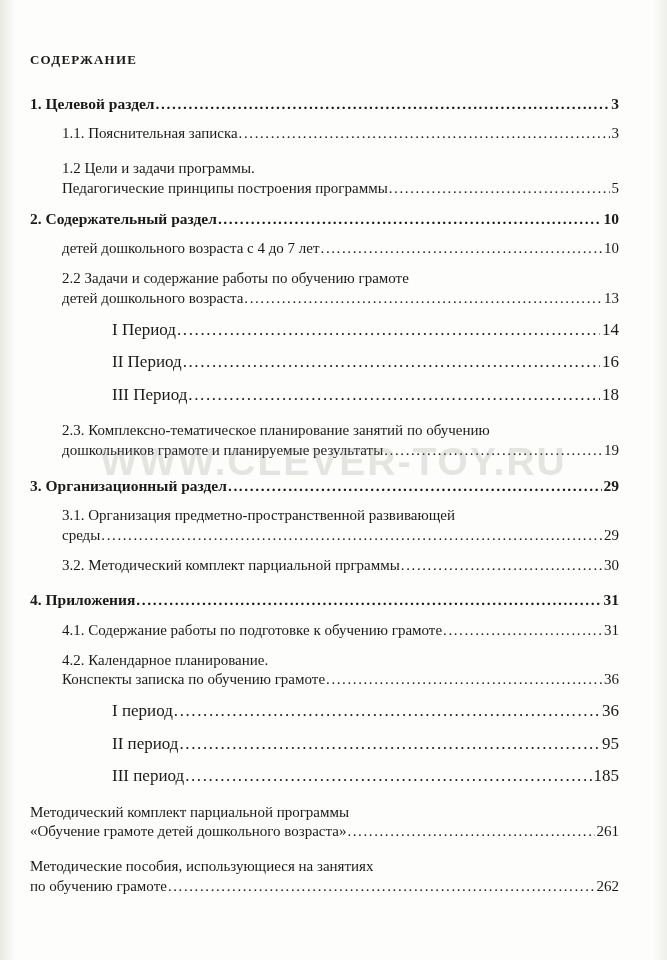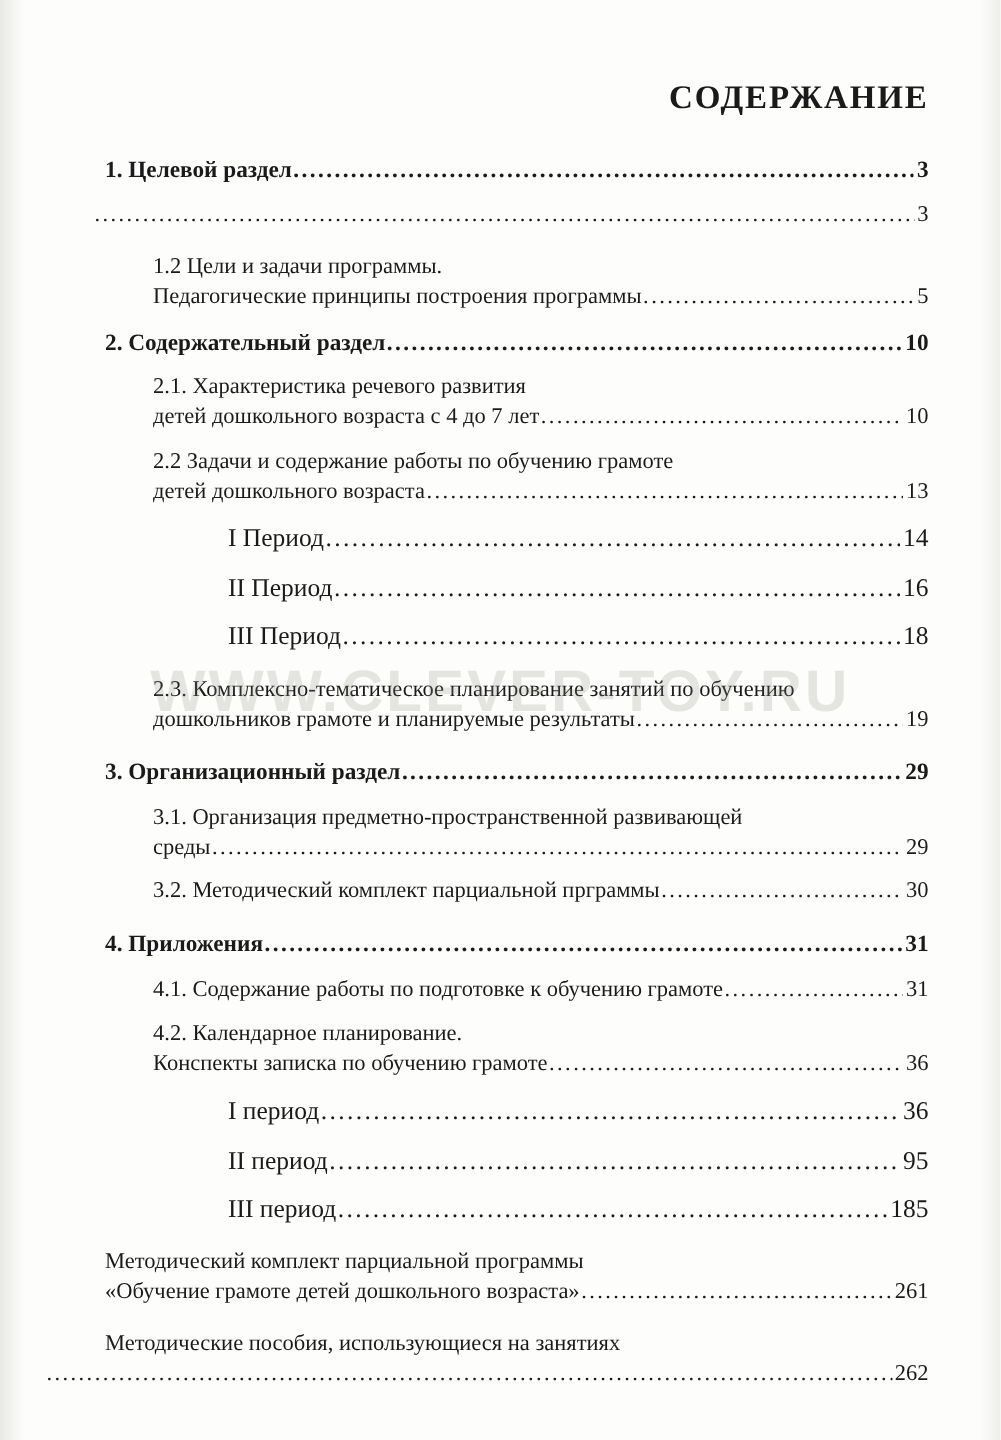--- a/index.html
+++ b/index.html
@@ -55,40 +55,39 @@
     z-index: 3;
   }
 
   .content {
     position: relative;
     z-index: 2;
     padding: 52px 48px 0 30px;
   }
 
   .toc-title {
-    text-align: right;
+    text-align: left;
     font-weight: bold;
-    font-size: 22px;
+    font-size: 13px;
     letter-spacing: 1.2px;
     margin: 0 0 26px 0;
   }
 
   .entry {
     display: block;
     margin-bottom: 10px;
     line-height: 1.32;
   }
   .entry .row {
     display: flex;
     align-items: baseline;
     width: 100%;
   }
   .entry .txt {
     white-space: pre;
-    margin-left: 40px;
   }
   .entry .leader {
     flex: 1 1 auto;
     overflow: hidden;
     white-space: nowrap;
     letter-spacing: 1.6px;
     margin: 0 1px;
   }
   .entry .pg {
     flex: 0 0 auto;
@@ -134,20 +133,21 @@
     <div id="toc-list">
         <div class="entry lvl-1">
           <div class="row">
             <span class="txt">1. Целевой раздел</span>
             <span class="leader">........................................................................................................................................................................................................</span>
             <span class="pg">3</span>
           </div>
         </div>
         <div class="entry lvl-2">
           <div class="row">
+            <span class="txt">1.1. Пояснительная записка</span>
             <span class="leader">........................................................................................................................................................................................................</span>
             <span class="pg">3</span>
           </div>
         </div>
         <div class="entry lvl-2 gap-top">
           <div class="row">
             <span class="txt">1.2 Цели и задачи программы.</span>
           </div>
           <div class="line2">
             <span class="txt">Педагогические принципы построения программы</span>
@@ -156,23 +156,20 @@
           </div>
         </div>
         <div class="entry lvl-1">
           <div class="row">
             <span class="txt">2. Содержательный раздел</span>
             <span class="leader">........................................................................................................................................................................................................</span>
             <span class="pg">10</span>
           </div>
         </div>
         <div class="entry lvl-2">
-          <div class="row">
-            <span class="txt">2.1. Характеристика речевого развития</span>
-          </div>
           <div class="line2">
             <span class="txt">детей дошкольного возраста с 4 до 7 лет</span>
             <span class="leader">........................................................................................................................................................................................................</span>
             <span class="pg">10</span>
           </div>
         </div>
         <div class="entry lvl-2">
           <div class="row">
             <span class="txt">2.2 Задачи и содержание работы по обучению грамоте</span>
           </div>
@@ -290,20 +287,21 @@
             <span class="txt">«Обучение грамоте детей дошкольного возраста»</span>
             <span class="leader">........................................................................................................................................................................................................</span>
             <span class="pg">261</span>
           </div>
         </div>
         <div class="entry lvl-0 gap-top">
           <div class="row">
             <span class="txt">Методические пособия, использующиеся на занятиях</span>
           </div>
           <div class="line2">
+            <span class="txt">по обучению грамоте</span>
             <span class="leader">........................................................................................................................................................................................................</span>
             <span class="pg">262</span>
           </div>
         </div>
       </div>
   </div>
 
 </div>
 
 </body></html>

